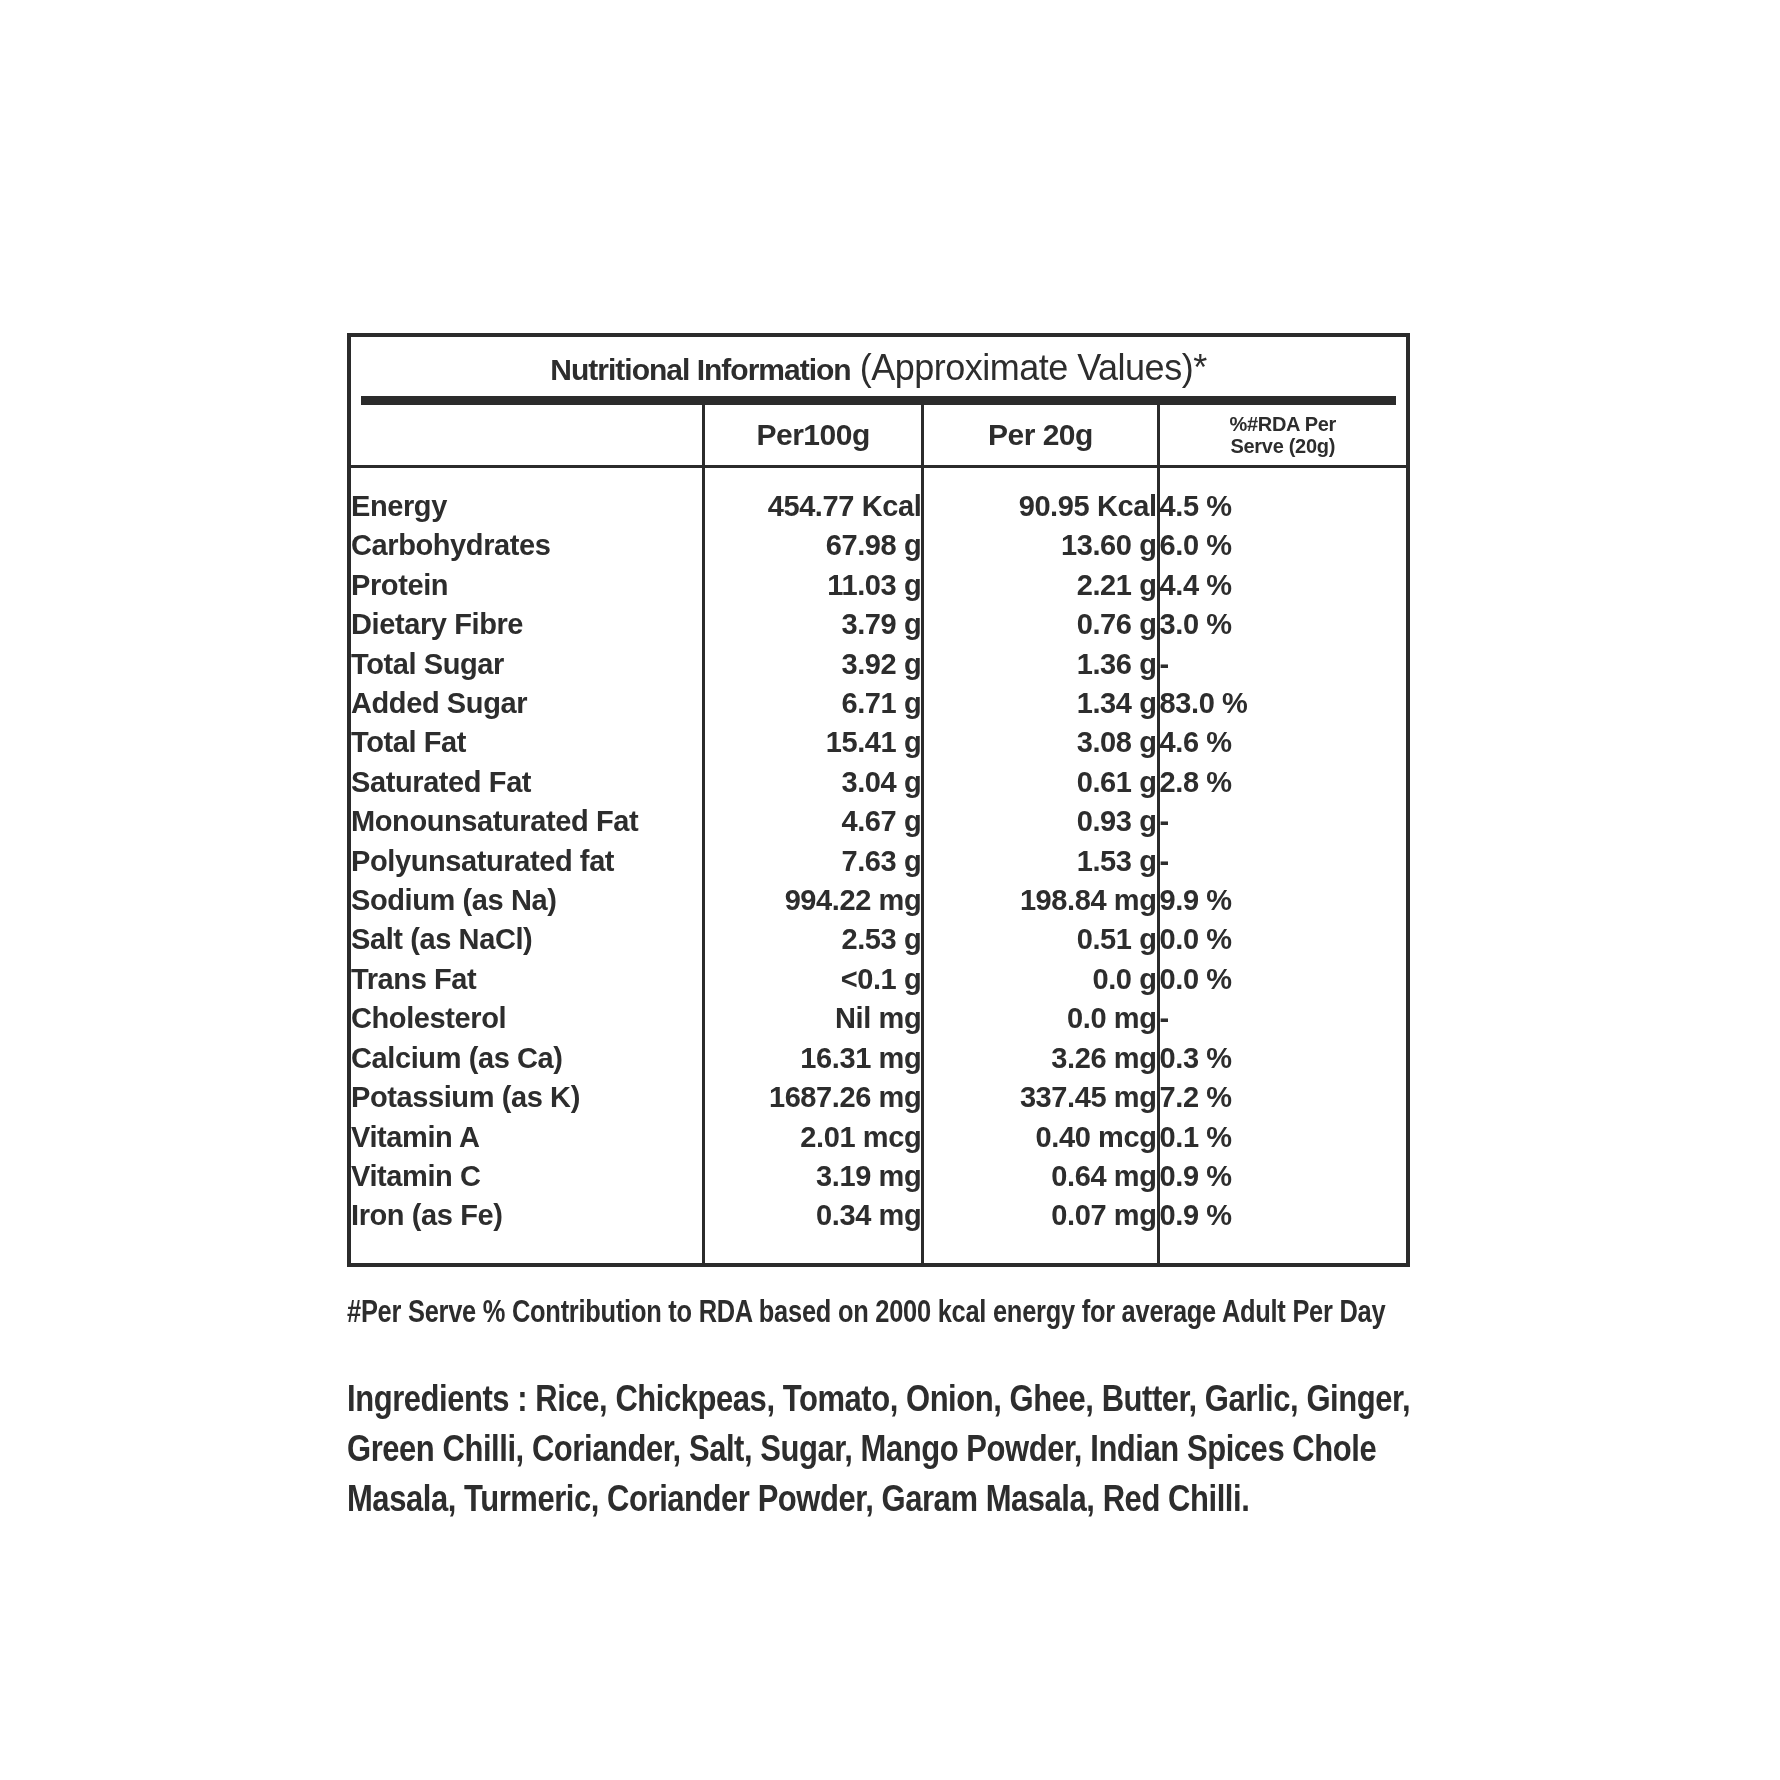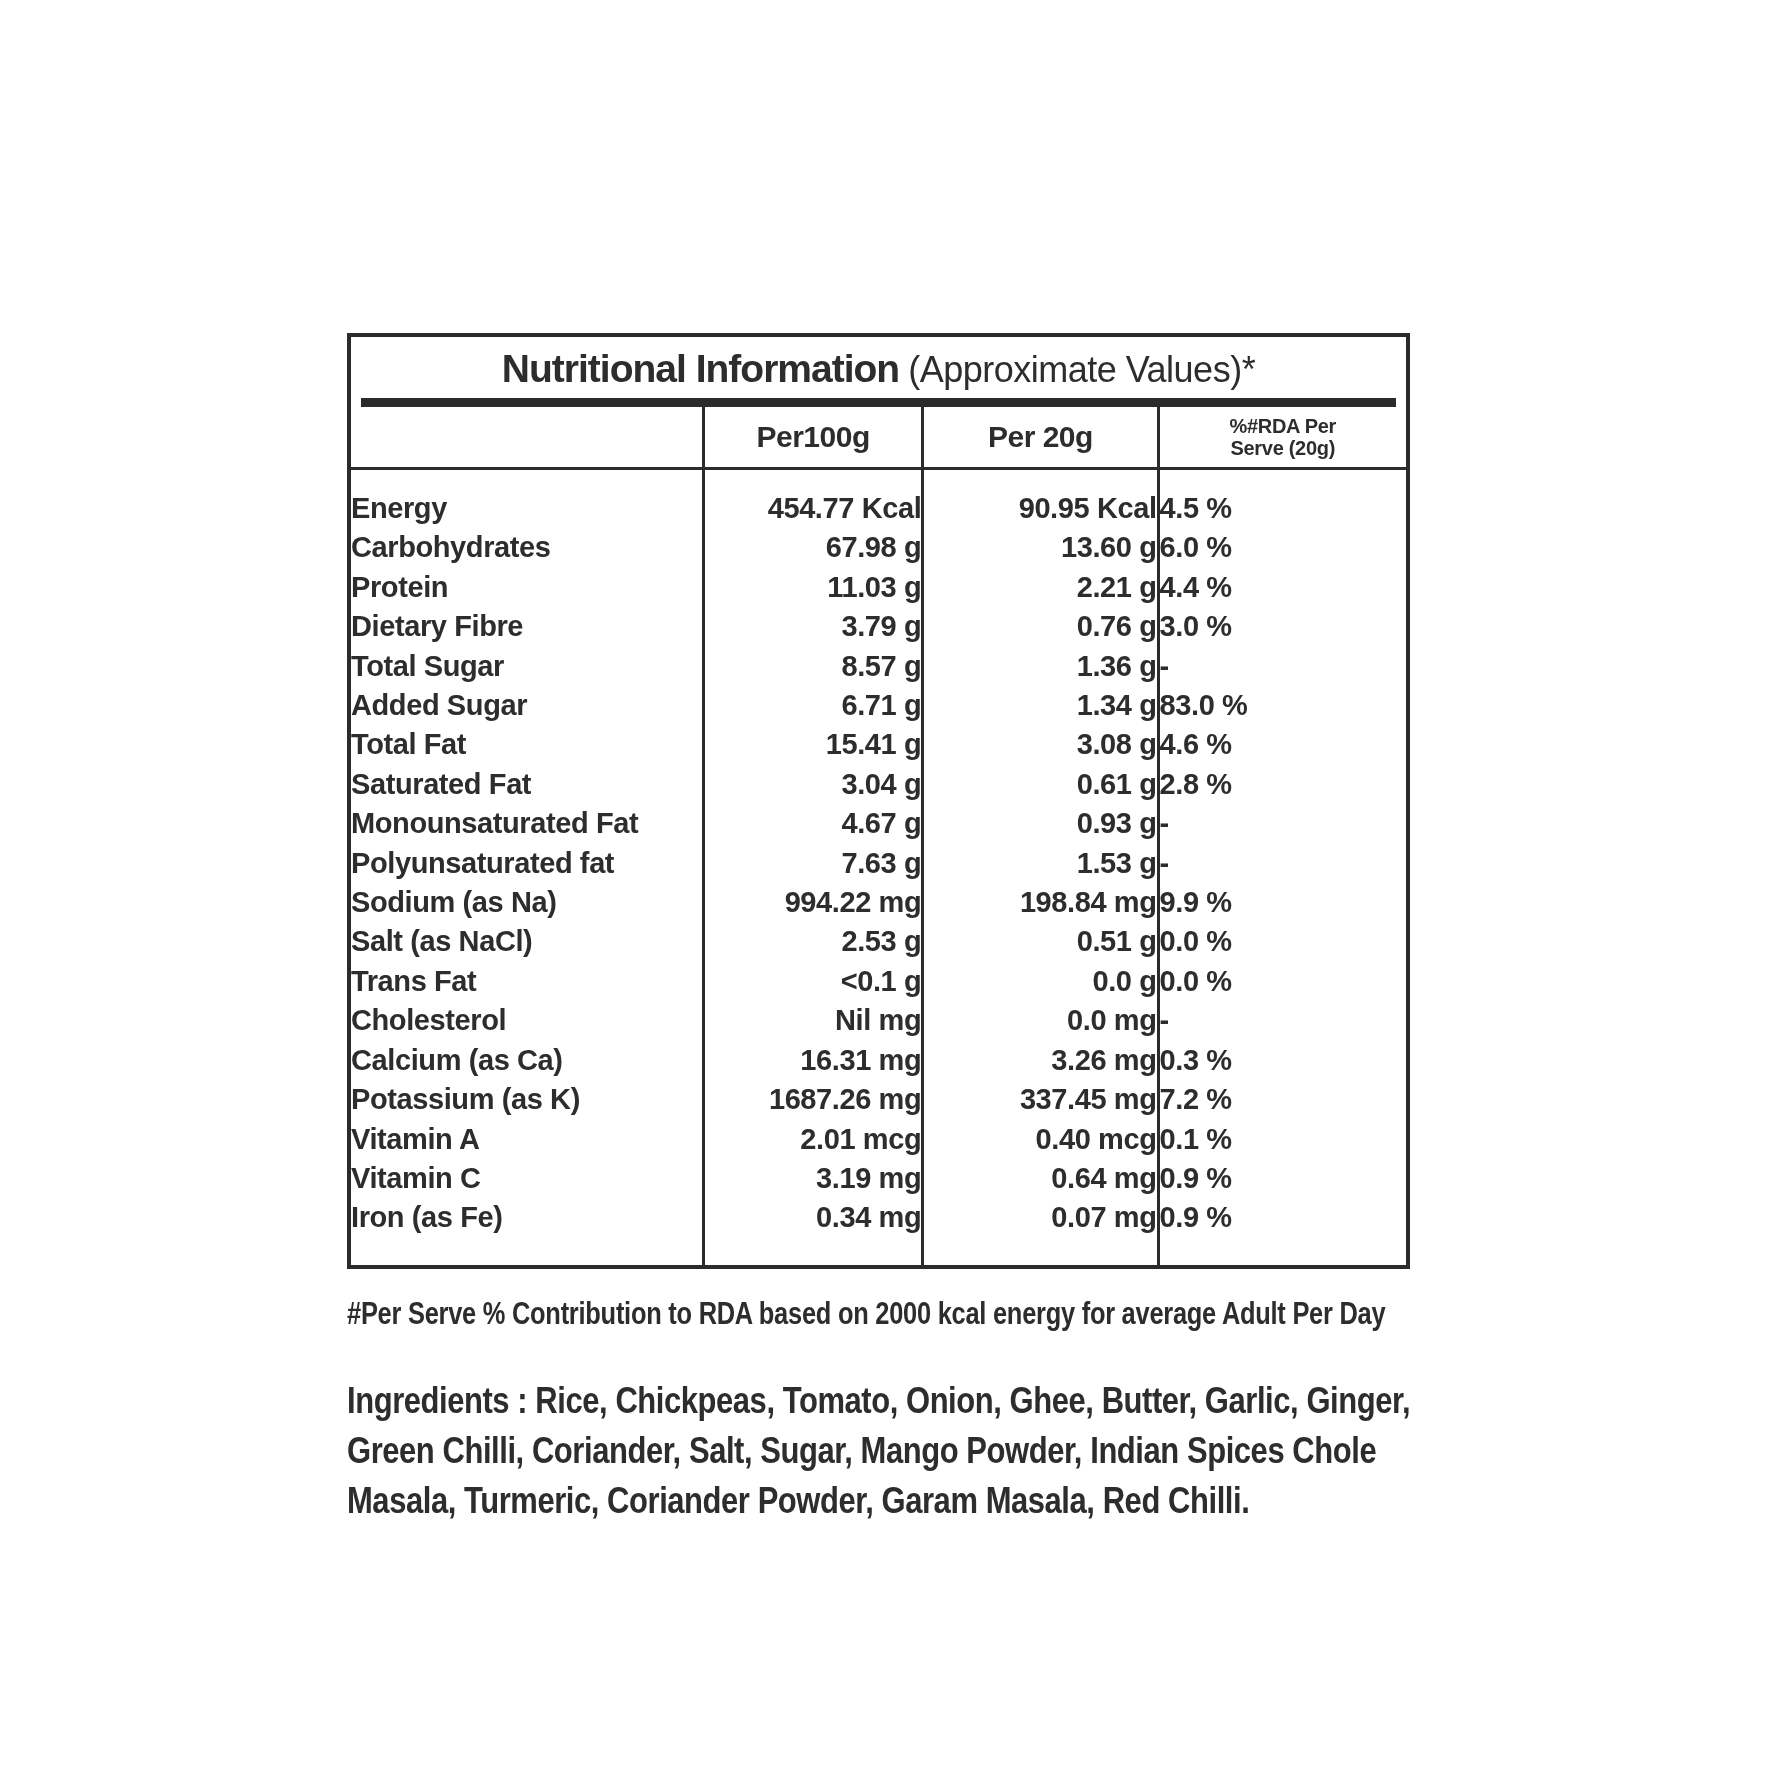--- a/index.html
+++ b/index.html
@@ -23,21 +23,21 @@
     border: 4px solid #2b2b2b;
     background: #fff;
   }
 
   .title-row {
     text-align: center;
     padding: 10px 6px 4px 6px;
     white-space: nowrap;
   }
   .title-main {
-    font-size: 39px;
+    font-size: 30px;
     font-weight: 800;
     letter-spacing: -1px;
   }
   .title-suffix {
     font-size: 36px;
     font-weight: 500;
     margin-left: 9px;
     letter-spacing: -0.5px;
   }
 
@@ -161,21 +161,21 @@
             <td class="b-left rda">4.4 %</td>
           </tr>
           <tr>
             <td class="name">Dietary Fibre</td>
             <td class="b-left v100">3.79 g</td>
             <td class="b-left v20">0.76 g</td>
             <td class="b-left rda">3.0 %</td>
           </tr>
           <tr>
             <td class="name">Total Sugar</td>
-            <td class="b-left v100">8.57 g</td>
+            <td class="b-left v100">3.92 g</td>
             <td class="b-left v20">1.36 g</td>
             <td class="b-left rda">-</td>
           </tr>
           <tr>
             <td class="name">Added Sugar</td>
             <td class="b-left v100">6.71 g</td>
             <td class="b-left v20">1.34 g</td>
             <td class="b-left rda">83.0 %</td>
           </tr>
           <tr>

